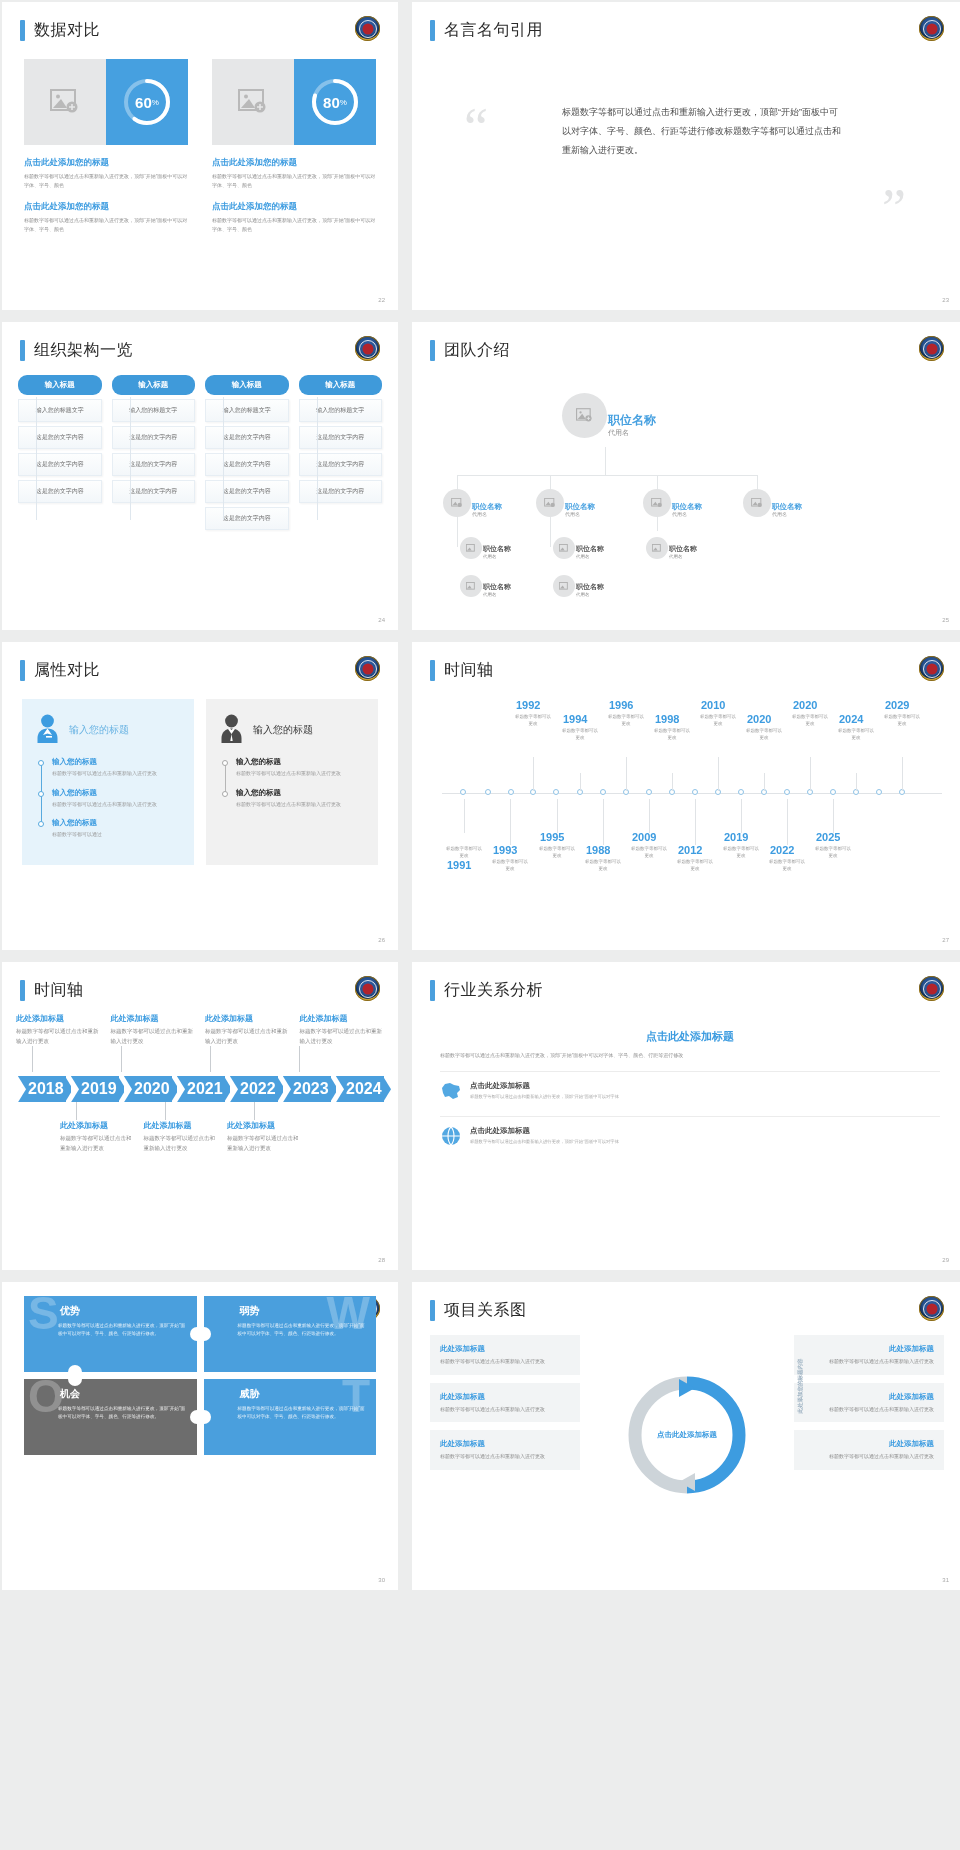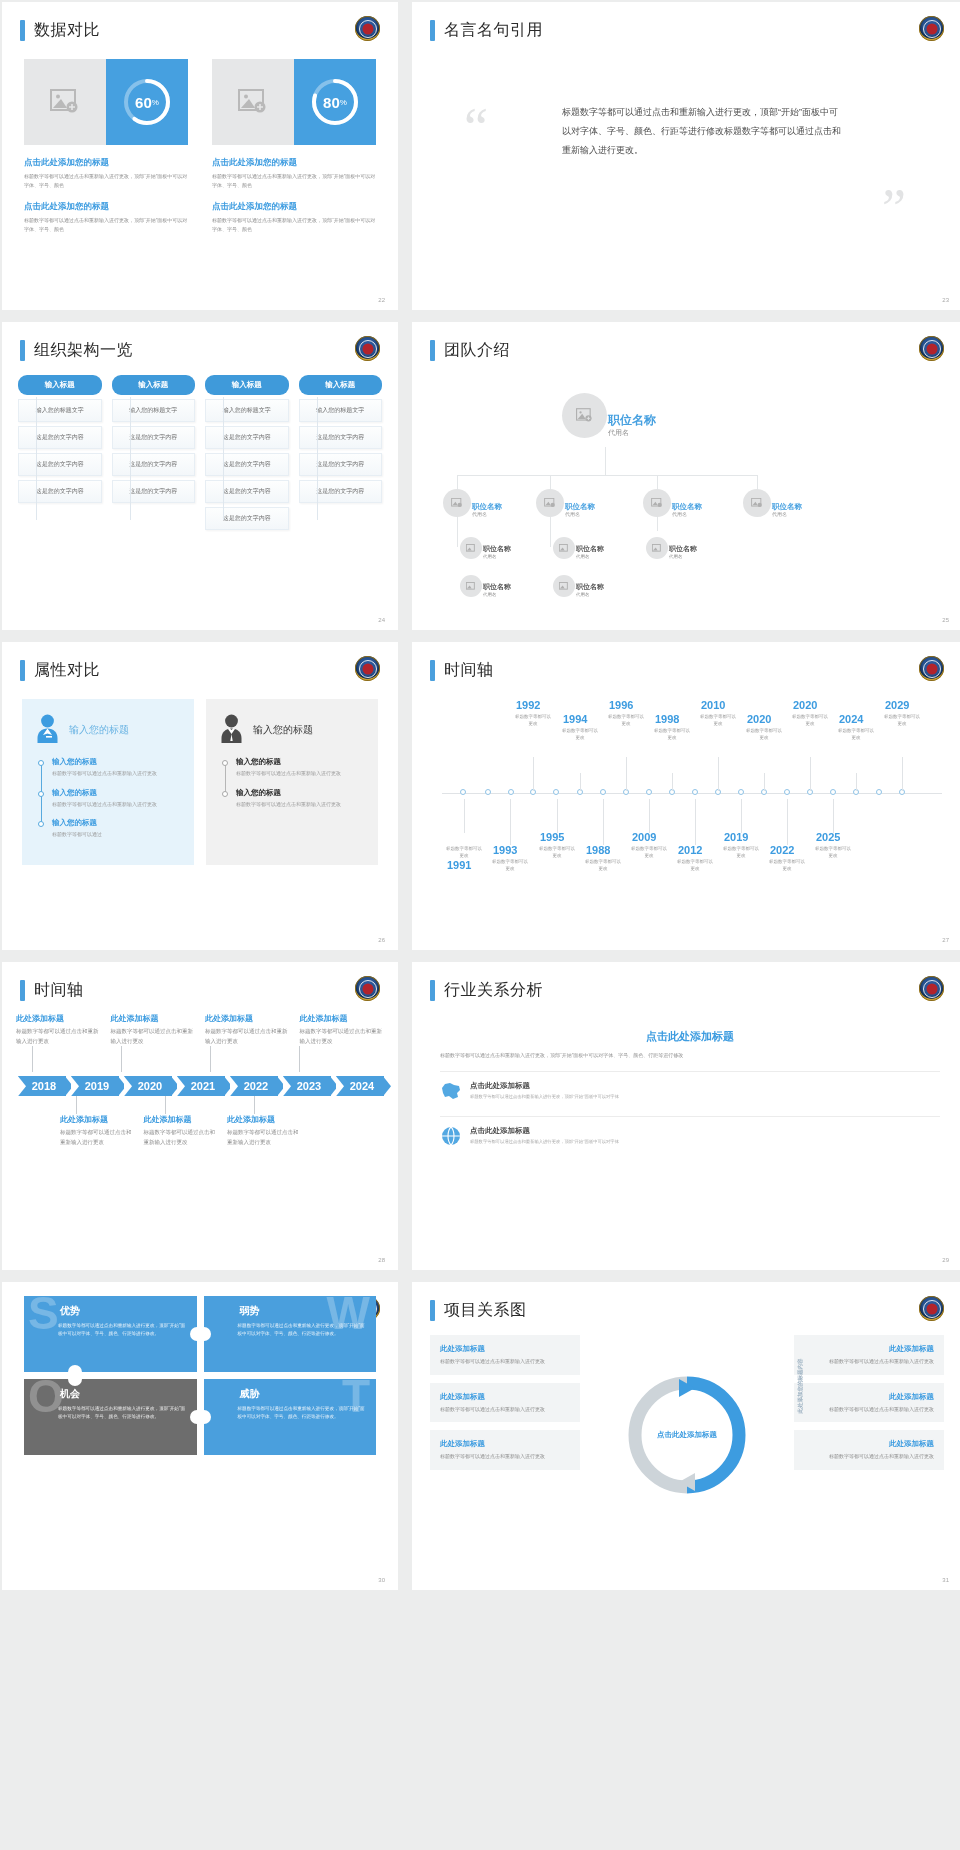--- a/index.html
+++ b/index.html
@@ -120,21 +120,21 @@
   .t28{ padding:12px 14px 0;}
   .t28row{ display:flex; gap:10px; }
   .t28blk{ flex:1;}
   .t28h{ color:#3d9ce0; font-size:8px; font-weight:bold;}
   .t28p{ color:#8d8d8d; font-size:5.5px; line-height:1.75; margin-top:3px;}
   .t28stems{ position:relative; height:26px;}
   .t28stems i{ position:absolute; width:1px; top:0; bottom:0; background:#c9cdd1;}
   .chev{ display:flex; margin:4px 0 0 2px; }
   .chev span{
     position:relative; background:#4a9fdd; color:#fff; font-weight:bold;
-    font-size:11px; padding:4px 6px 4px 10px; margin-right:5px; min-width:48px; text-align:center;
+    font-size:16px; padding:4px 6px 4px 10px; margin-right:5px; min-width:48px; text-align:right;
   }
   .chev span::after{
     content:""; position:absolute; right:-7px; top:0; bottom:0; width:8px;
     background:#4a9fdd;
     clip-path:polygon(0 0, 100% 50%, 0 100%);
   }
   .chev span::before{
     content:""; position:absolute; left:0; top:0; bottom:0; width:8px;
     background:#fff;
     clip-path:polygon(0 0, 100% 50%, 0 100%);

